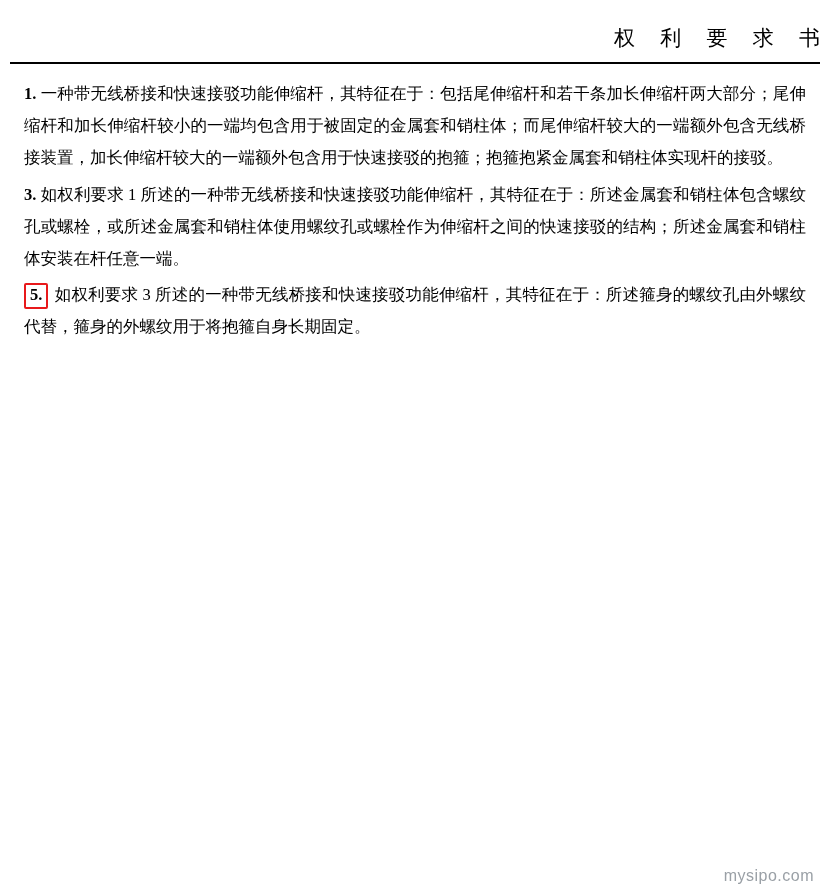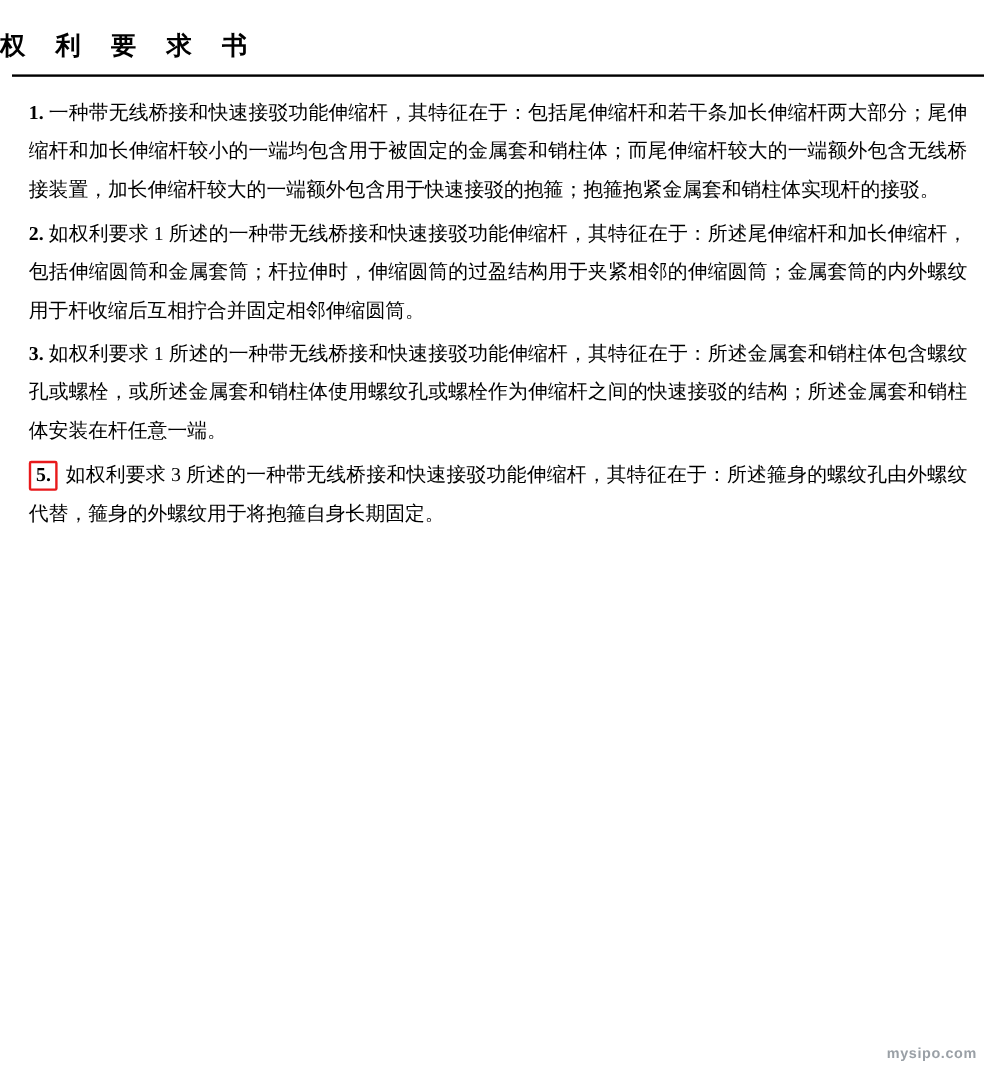--- a/index.html
+++ b/index.html
@@ -16,27 +16,28 @@
     overflow: hidden;
   }
   .page {
     position: relative;
     width: 830px;
     height: 893px;
     box-sizing: border-box;
     padding: 0;
   }
   .doc-title {
-    text-align: left;
+    text-align: right;
     font-size: 21px;
-    font-weight: bold;
+    font-weight: normal;
     letter-spacing: 10px;
     padding-top: 24px;
     padding-bottom: 10px;
     font-family: "Liberation Serif", "DejaVu Serif", serif;
+    margin-left: 28px;
   }
   .title-rule {
     border: 0;
     border-top: 2px solid #000;
     margin: 0 10px 14px 10px;
   }
   .body-area {
     padding: 0 24px 0 24px;
   }
   .claim {
@@ -60,46 +61,42 @@
     line-height: 1.25;
     border-radius: 2px;
   }
   .claim .txt {
     font-family: "Liberation Serif", "DejaVu Serif", serif;
   }
   .watermark {
     position: absolute;
     right: 16px;
     bottom: 8px;
-    font-size: 12px;
-    font-weight: bold;
+    font-size: 16px;
+    font-weight: normal;
     color: #9aa0a6;
     font-family: "Liberation Sans", sans-serif;
     letter-spacing: 0.5px;
   }
 </style>
 </head>
 <body>
 
 <div class="page">
 
   <div class="doc-title">权 利 要 求 书</div>
   <hr class="title-rule">
 
   <div class="body-area">
 
     <p class="claim">
       <span class="num">1.</span>
       <span class="txt">一种带无线桥接和快速接驳功能伸缩杆，其特征在于：包括尾伸缩杆和若干条加长伸缩杆两大部分；尾伸缩杆和加长伸缩杆较小的一端均包含用于被固定的金属套和销柱体；而尾伸缩杆较大的一端额外包含无线桥接装置，加长伸缩杆较大的一端额外包含用于快速接驳的抱箍；抱箍抱紧金属套和销柱体实现杆的接驳。</span>
     </p>
 
-    <p class="claim">
-      <span class="num">2.</span>
-      <span class="txt">如权利要求 1 所述的一种带无线桥接和快速接驳功能伸缩杆，其特征在于：所述尾伸缩杆和加长伸缩杆，包括伸缩圆筒和金属套筒；杆拉伸时，伸缩圆筒的过盈结构用于夹紧相邻的伸缩圆筒；金属套筒的内外螺纹用于杆收缩后互相拧合并固定相邻伸缩圆筒。</span>
-    </p>
 
     <p class="claim">
       <span class="num">3.</span>
       <span class="txt">如权利要求 1 所述的一种带无线桥接和快速接驳功能伸缩杆，其特征在于：所述金属套和销柱体包含螺纹孔或螺栓，或所述金属套和销柱体使用螺纹孔或螺栓作为伸缩杆之间的快速接驳的结构；所述金属套和销柱体安装在杆任意一端。</span>
     </p>
 
 
     <p class="claim boxed">
       <span class="num">5.</span>
       <span class="txt">如权利要求 3 所述的一种带无线桥接和快速接驳功能伸缩杆，其特征在于：所述箍身的螺纹孔由外螺纹代替，箍身的外螺纹用于将抱箍自身长期固定。</span>

